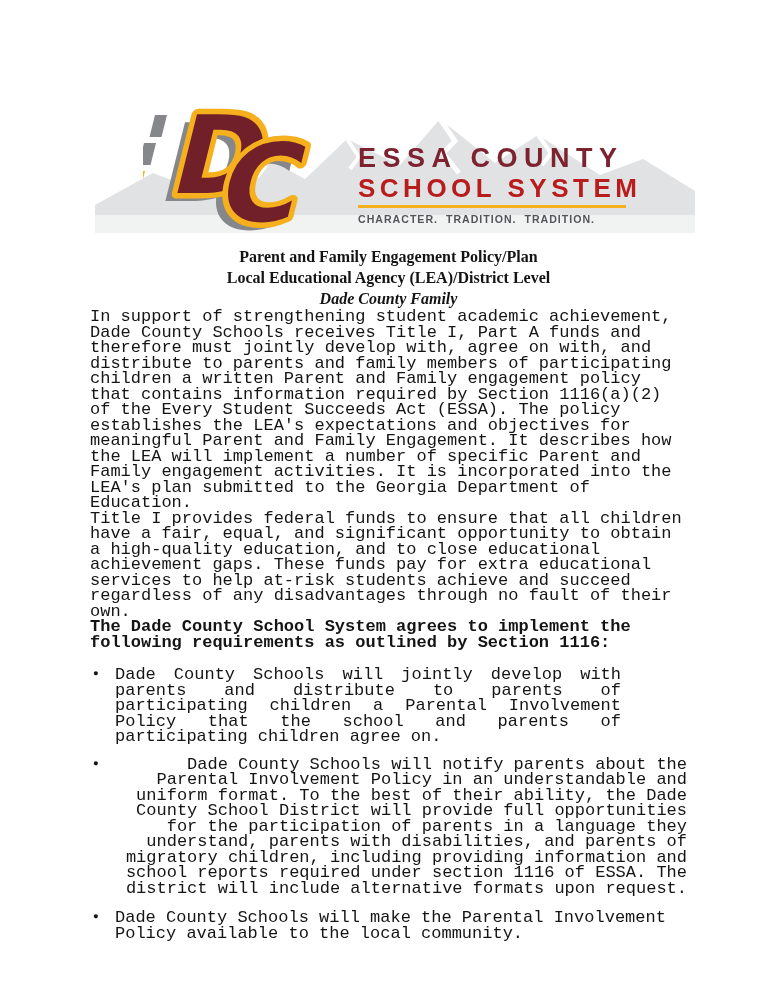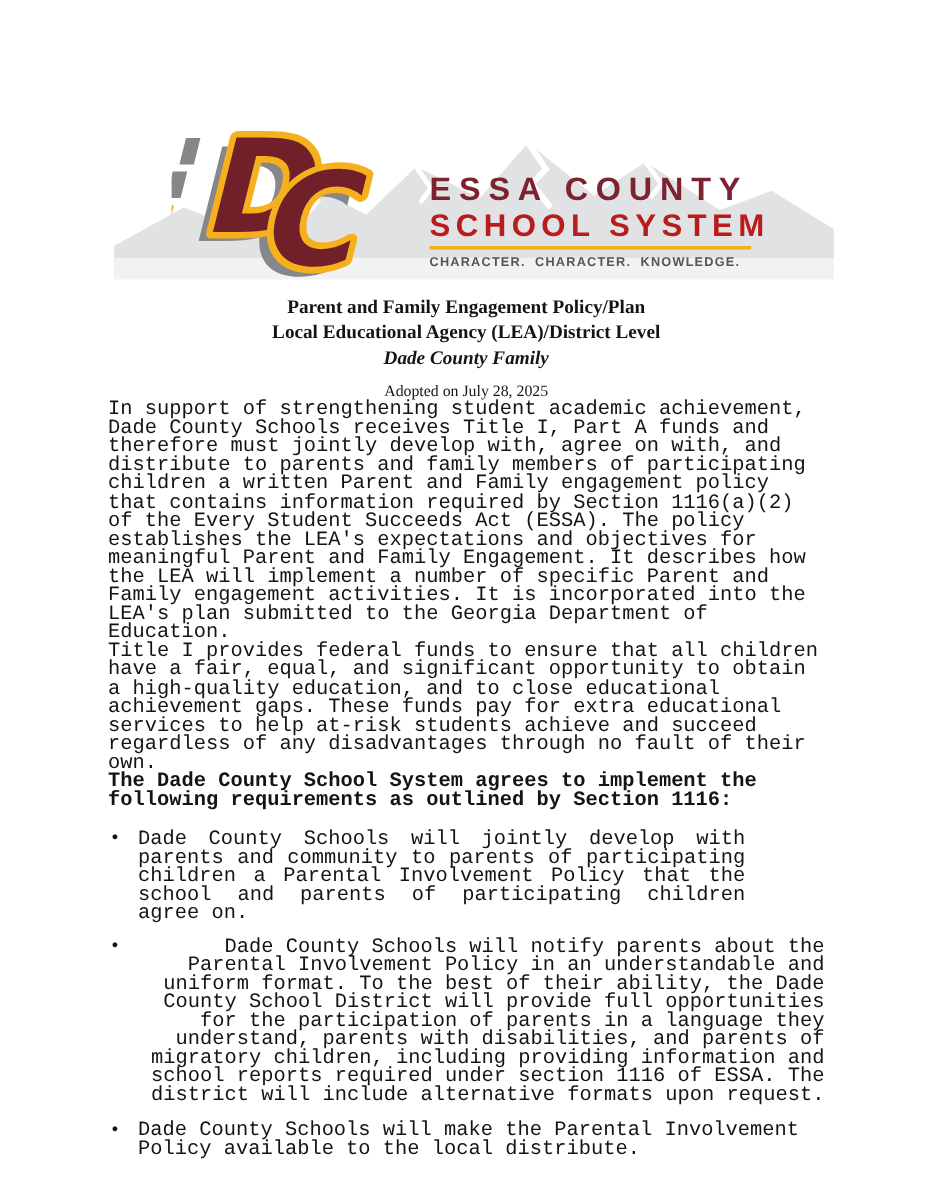--- a/index.html
+++ b/index.html
@@ -77,46 +77,45 @@
           <text x="10" y="86">D</text>
           <text x="64" y="114">C</text>
         </g>
       </g>
     </svg>
 
     <div class="logo-text">
       <div class="logo-name1">ESSA COUNTY</div>
       <div class="logo-name2">SCHOOL SYSTEM</div>
       <div class="logo-rule"></div>
-      <div class="logo-tagline">CHARACTER.  CHARACTER.  KNOWLEDGE.</div>
+      <div class="logo-tagline">CHARACTER.  TRADITION.  TRADITION.</div>
     </div>
   </div>
 
   <div class="content">
 
     <div class="title-block">
       <div class="title-line">Parent and Family Engagement Policy/Plan</div>
       <div class="title-line">Local Educational Agency (LEA)/District Level</div>
       <div class="title-line title-italic">Dade County Family</div>
     </div>
 
-    <p class="adopted">Adopted on July 28, 2025</p>
 
     <p class="body p-intro">In support of strengthening student academic achievement, Dade County Schools receives Title I, Part A funds and therefore must jointly develop with, agree on with, and distribute to parents and family members of participating children a written Parent and Family engagement policy that contains information required by Section 1116(a)(2) of the Every Student Succeeds Act (ESSA). The policy establishes the LEA's expectations and objectives for meaningful Parent and Family Engagement. It describes how the LEA will implement a number of specific Parent and Family engagement activities. It is incorporated into the LEA's plan submitted to the Georgia Department of Education.</p>
 
     <p class="body p-title-i">Title I provides federal funds to ensure that all children have a fair, equal, and significant opportunity to obtain a high-quality education, and to close educational achievement gaps. These funds pay for extra educational services to help at-risk students achieve and succeed regardless of any disadvantages through no fault of their own.</p>
 
     <p class="body p-heading">The Dade County School System agrees to implement the following requirements as outlined by Section 1116:</p>
 
     <ul class="req-list">
       <li>
-        <p class="body justify-narrow">Dade County Schools will jointly develop with parents and community to parents of participating children a Parental Involvement Policy that the school and parents of participating children agree on.</p>
+        <p class="body justify-narrow">Dade County Schools will jointly develop with parents and distribute to parents of participating children a Parental Involvement Policy that the school and parents of participating children agree on.</p>
       </li>
       <li class="li-gap-lg">
         <p class="body">Dade County Schools will notify parents about the Parental Involvement Policy in an understandable and uniform format. To the best of their ability, the Dade County School District will provide full opportunities for the participation of parents in a language they understand, parents with disabilities, and parents of migratory children, including providing information and school reports required under section 1116 of ESSA. The district will include alternative formats upon request.</p>
       </li>
       <li class="li-gap-sm">
-        <p class="body">Dade County Schools will make the Parental Involvement Policy available to the local distribute.</p>
+        <p class="body">Dade County Schools will make the Parental Involvement Policy available to the local community.</p>
       </li>
     </ul>
 
   </div>
 </div>
 
 </body></html>

